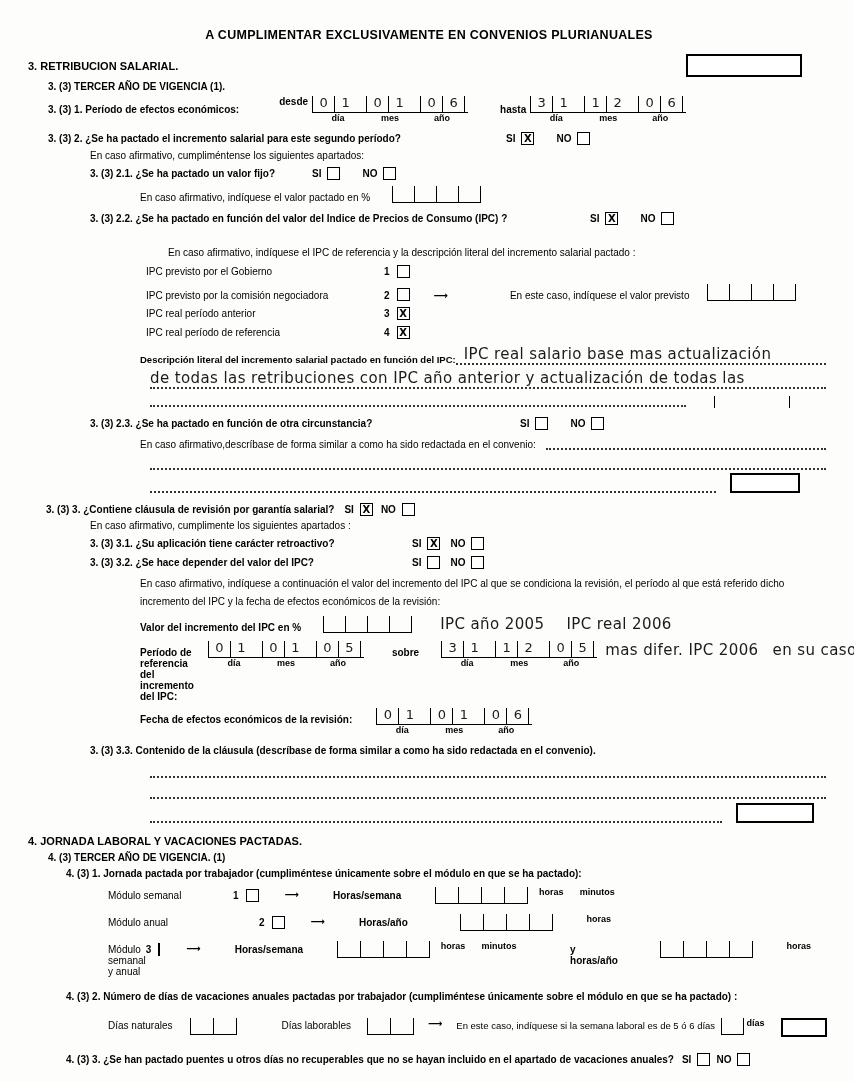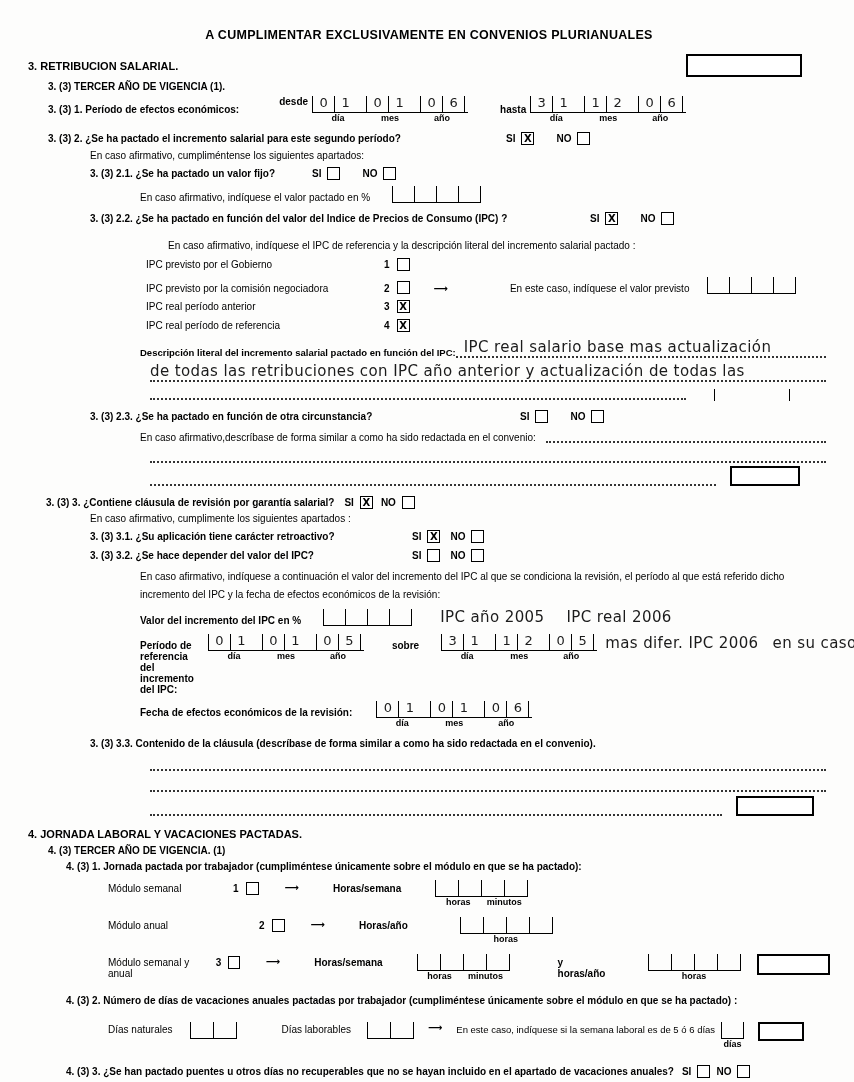--- a/index.html
+++ b/index.html
@@ -21,21 +21,21 @@
   .sino .nolbl{margin-left:22px;}
   
   .comb{display:inline-flex;border-bottom:1.3px solid #000;height:16px;align-items:flex-end;}
   .comb .c{width:21px;height:16px;border-left:1.2px solid #000;text-align:center;}
   .comb .c:last-child{border-right:1.2px solid #000;}
   .comb .cw{width:22px;}
   .comb .g{width:10px;height:10px;}
   .datefield{display:inline-flex;flex-direction:column;margin:0 4px;}
   .subl{display:flex;font-weight:bold;font-size:9px;}
   .subl i{width:52px;text-align:center;font-style:normal;}
-  .hcomb{display:inline-flex;flex-direction:column;}
+  .hcomb{display:inline-flex;flex-direction:row;}
   .subl2{display:flex;font-weight:bold;font-size:9px;}
   .subl2 i{text-align:center;font-style:normal;}
   
   .hw{font-family:"DejaVu Sans",sans-serif;color:#1b1b1b;font-size:13px;line-height:14px;}
   .hwbig{font-family:"DejaVu Sans",sans-serif;color:#1b1b1b;font-size:15px;letter-spacing:.4px;white-space:nowrap;}
   
   .dot{border-bottom:2px dotted #333;height:14px;display:flex;align-items:flex-end;}
   
   .obox{display:inline-block;border:2.2px solid #000;height:16px;background:#fff;}
   .arrow{font-family:"DejaVu Sans",sans-serif;font-weight:bold;}
@@ -135,21 +135,21 @@
   <div class="r" style="margin-left:62px;margin-top:9px;">
     <span class="b" style="width:500px;">3. (3) 2.2. ¿Se ha pactado en función del valor del Indice de Precios de Consumo (IPC) ?</span>
     <span class="sino">
       <span>SI</span>
       <span class="cb">X</span>
       <span class="nolbl">NO</span>
       <span class="cb"></span>
     </span>
   </div>
 
-  <div class="r" style="margin-left:112px;margin-top:15px;padding-left:28px;">
+  <div class="r" style="margin-left:112px;margin-top:22px;padding-left:28px;">
     <span>En caso afirmativo, indíquese el IPC de referencia y la descripción literal del incremento salarial pactado :</span>
   </div>
 
   <div class="r" style="margin-left:118px;margin-top:7px;">
     <span style="width:238px;">IPC previsto por el Gobierno</span>
     <span class="b">1</span>
     <span class="cb" style="margin-left:7px;"></span>
   </div>
 
   <div class="r" style="margin-left:118px;margin-top:6px;align-items:flex-end;">

